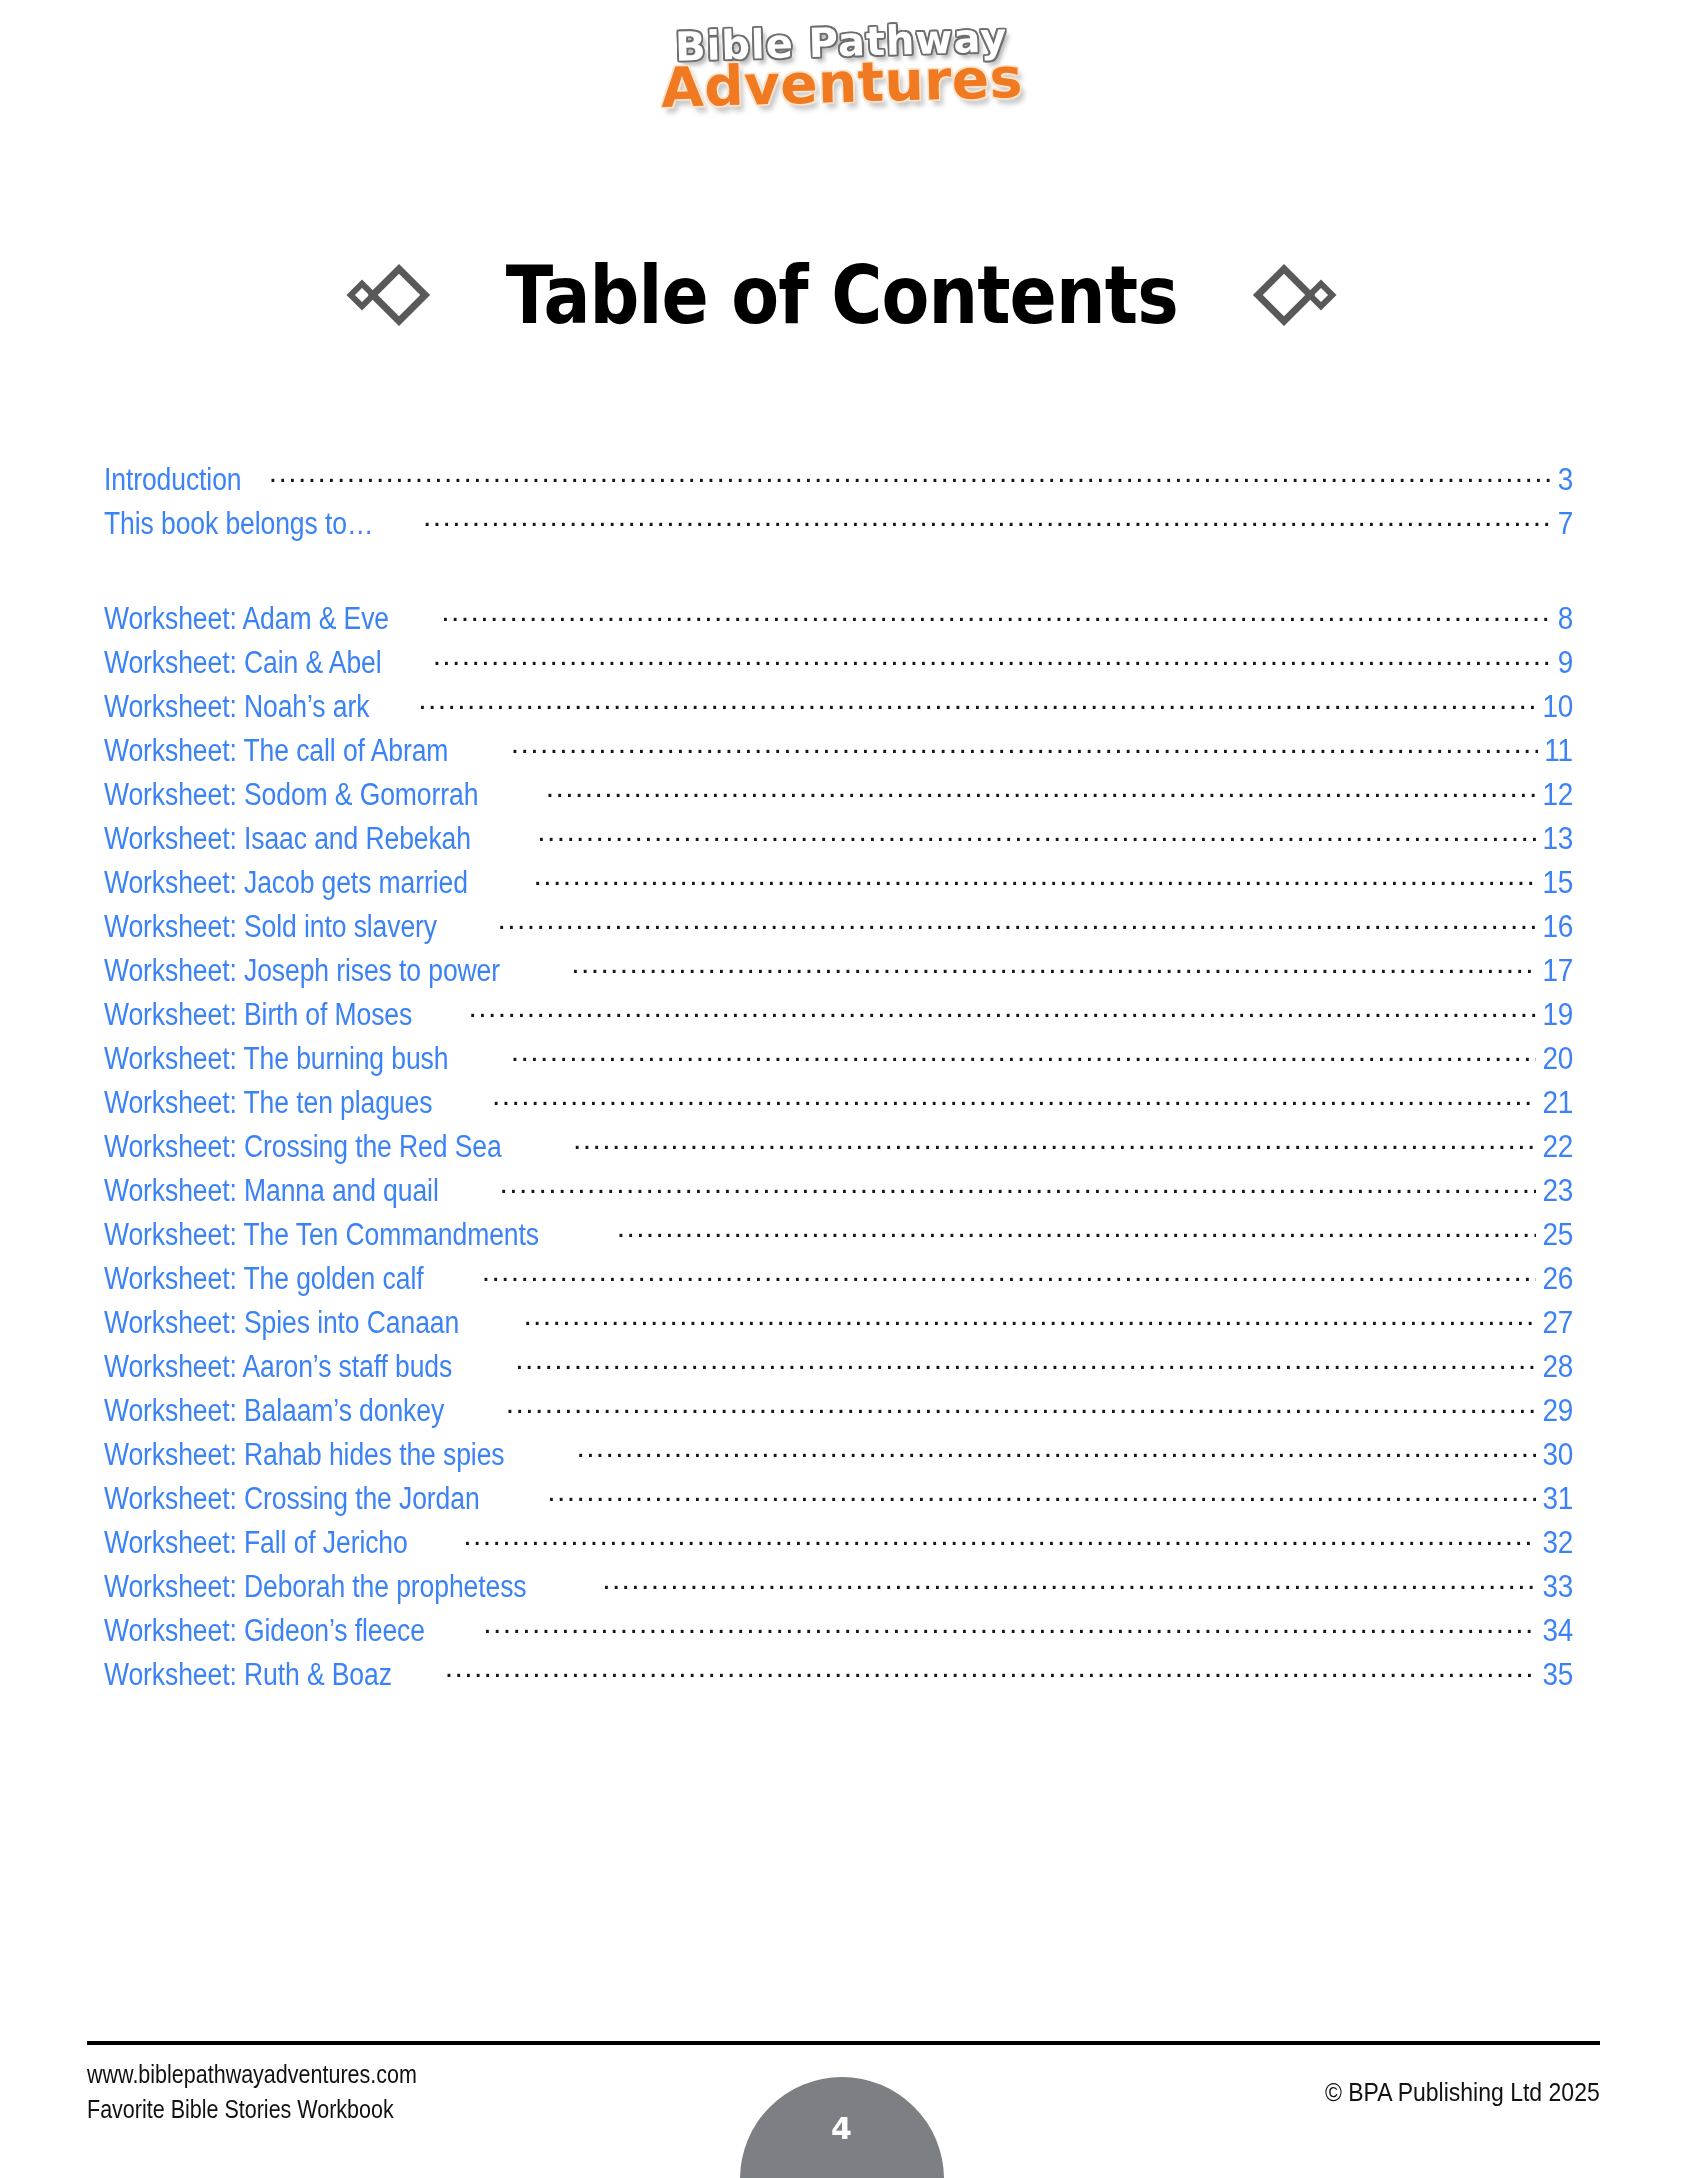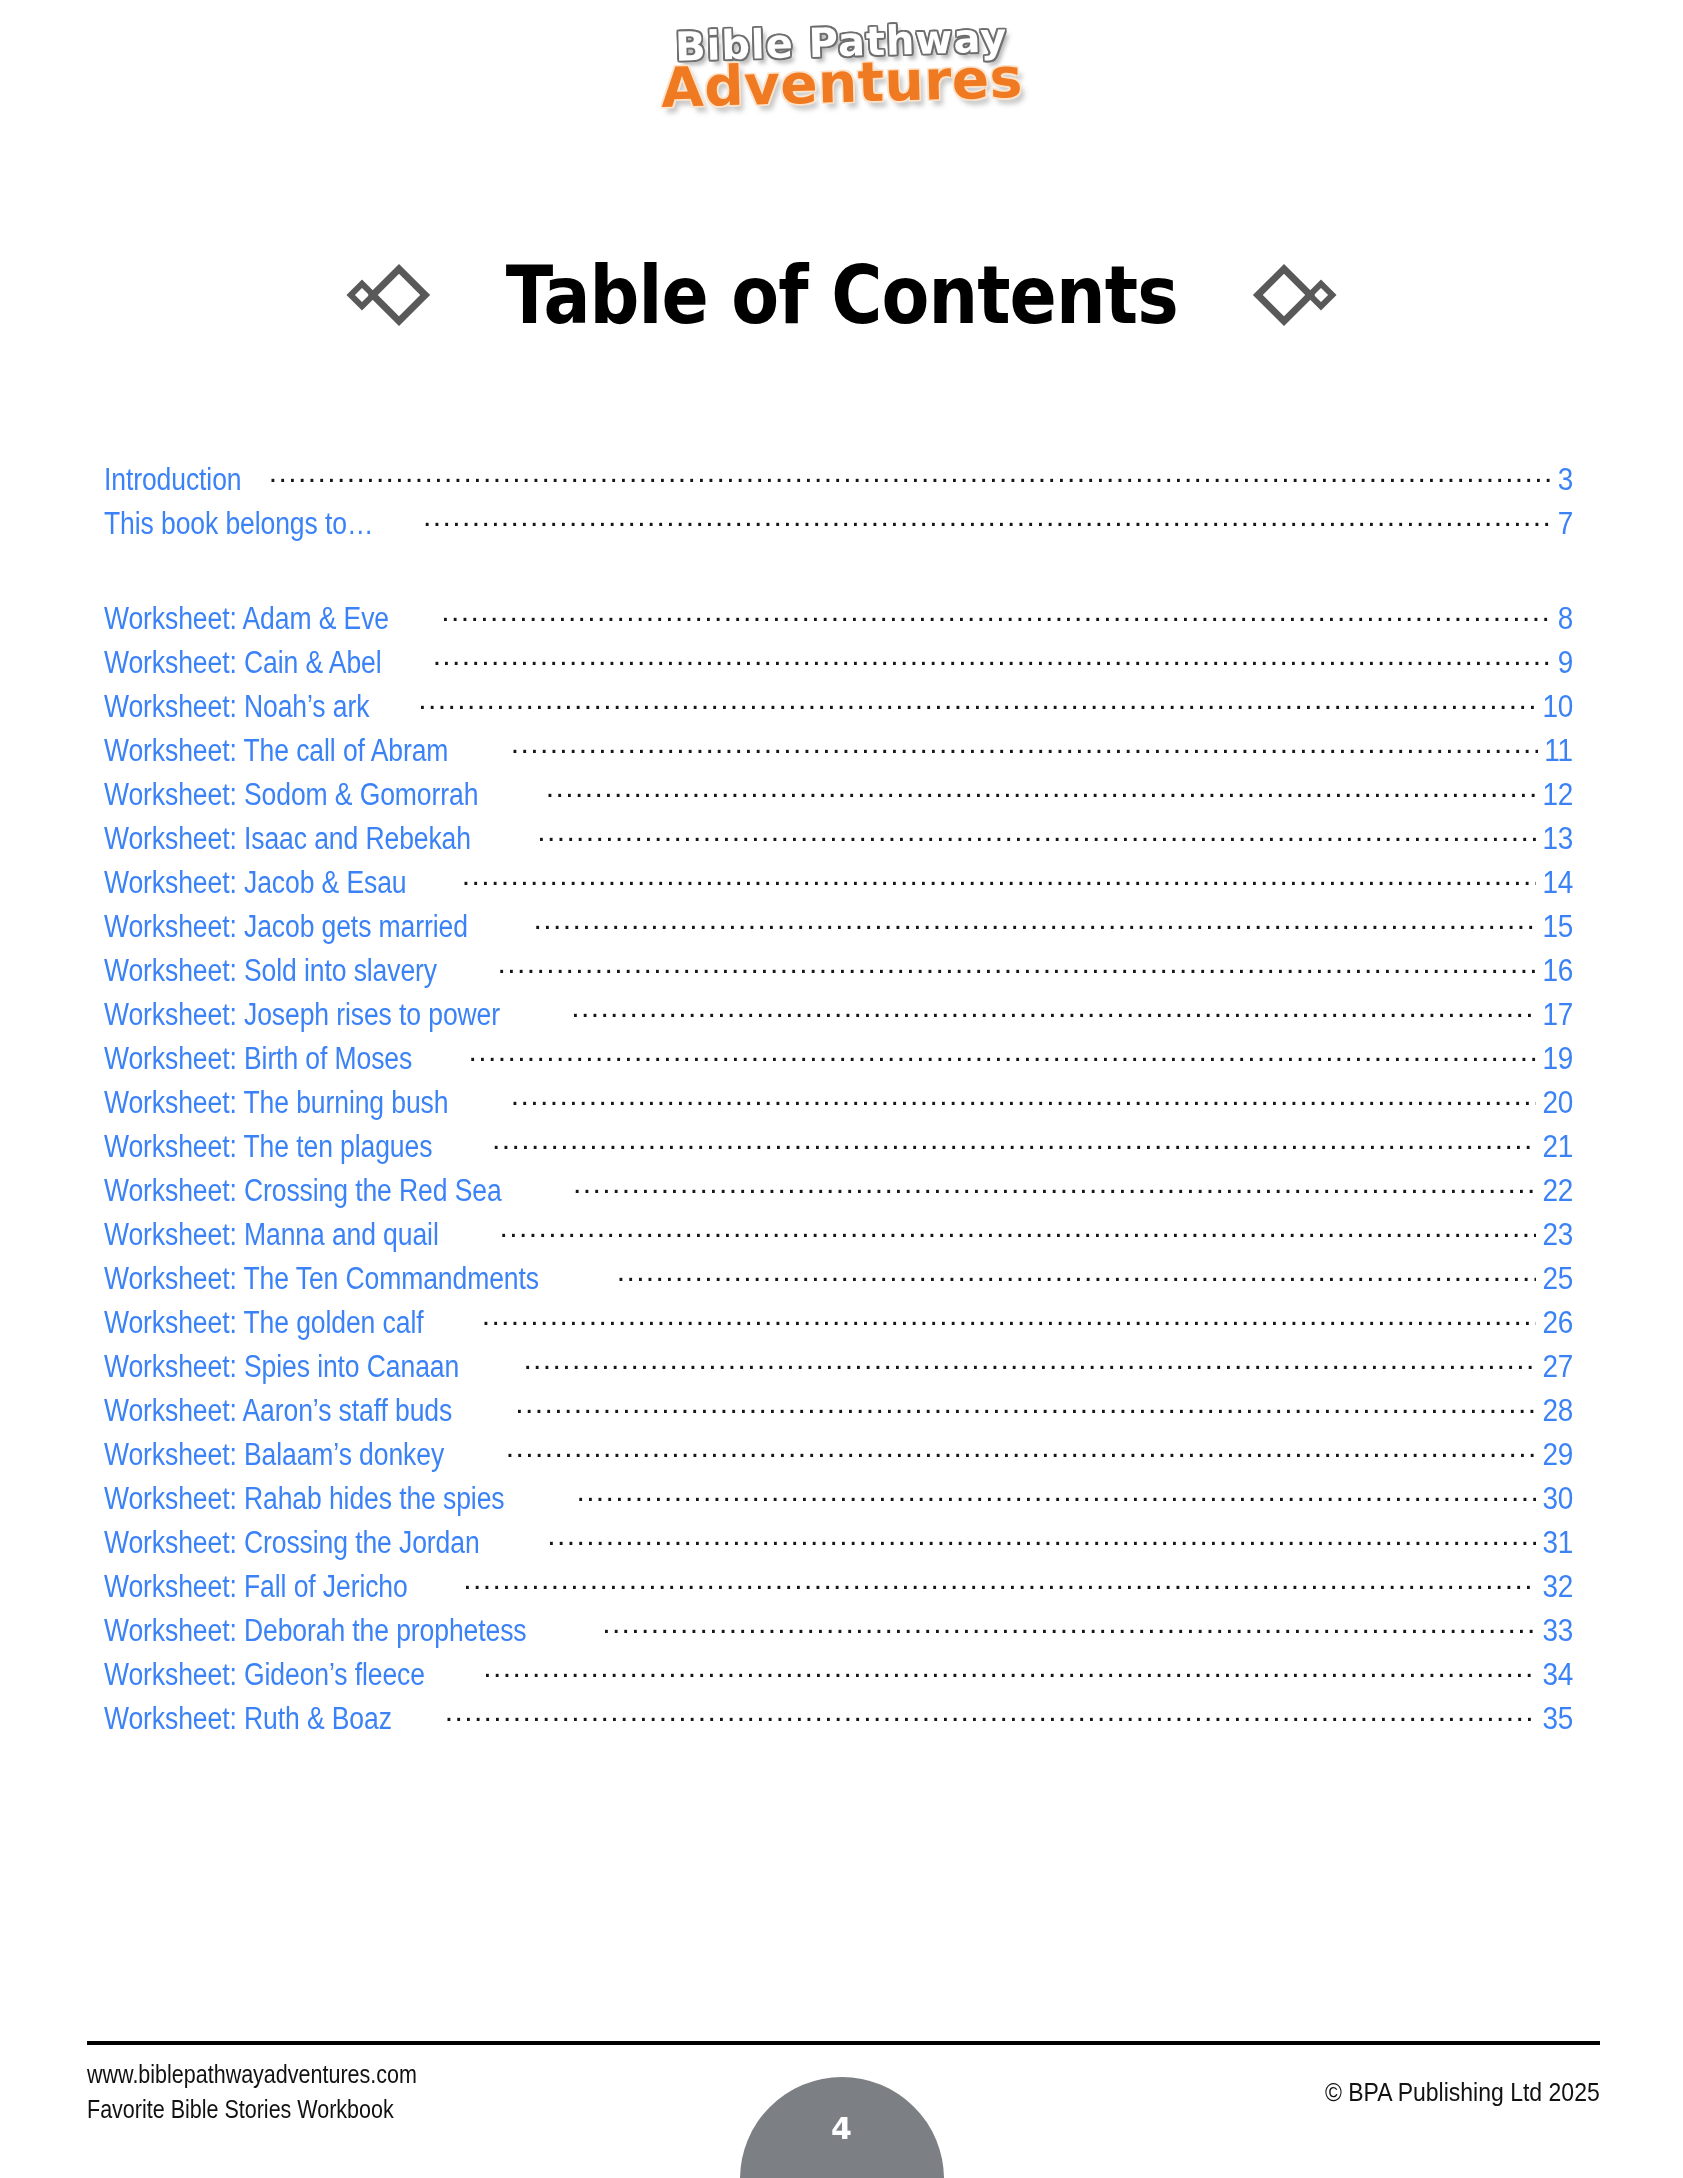--- a/index.html
+++ b/index.html
@@ -282,25 +282,20 @@
           <span class="toc-label">Worksheet: Sodom &amp; Gomorrah</span>
           <span class="toc-dots"></span>
           <span class="toc-page">12</span>
         </div>
         <div class="toc-row">
           <span class="toc-label">Worksheet: Isaac and Rebekah</span>
           <span class="toc-dots"></span>
           <span class="toc-page">13</span>
         </div>
         <div class="toc-row">
-          <span class="toc-label">Worksheet: Jacob &amp; Esau</span>
-          <span class="toc-dots"></span>
-          <span class="toc-page">14</span>
-        </div>
-        <div class="toc-row">
           <span class="toc-label">Worksheet: Jacob gets married</span>
           <span class="toc-dots"></span>
           <span class="toc-page">15</span>
         </div>
         <div class="toc-row">
           <span class="toc-label">Worksheet: Sold into slavery</span>
           <span class="toc-dots"></span>
           <span class="toc-page">16</span>
         </div>
         <div class="toc-row">

